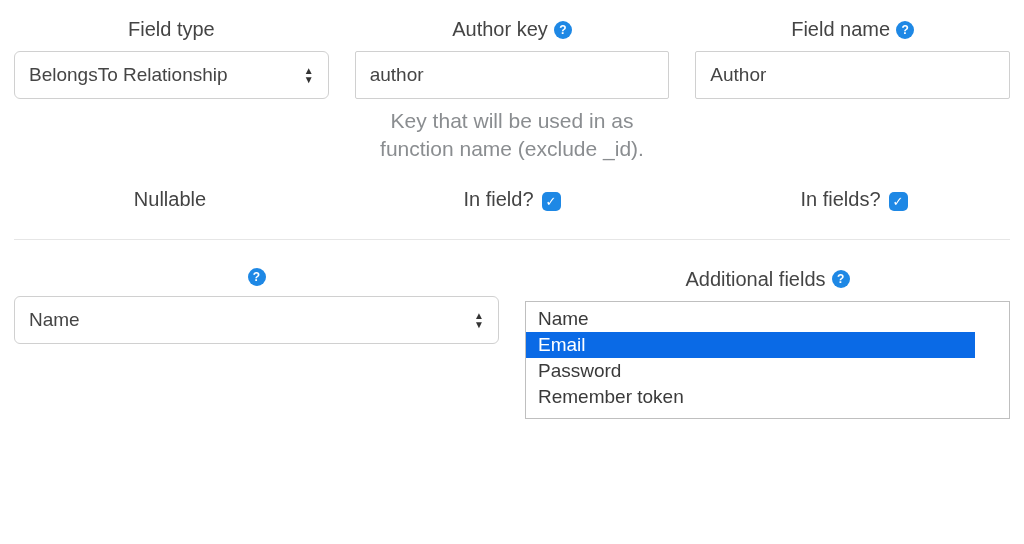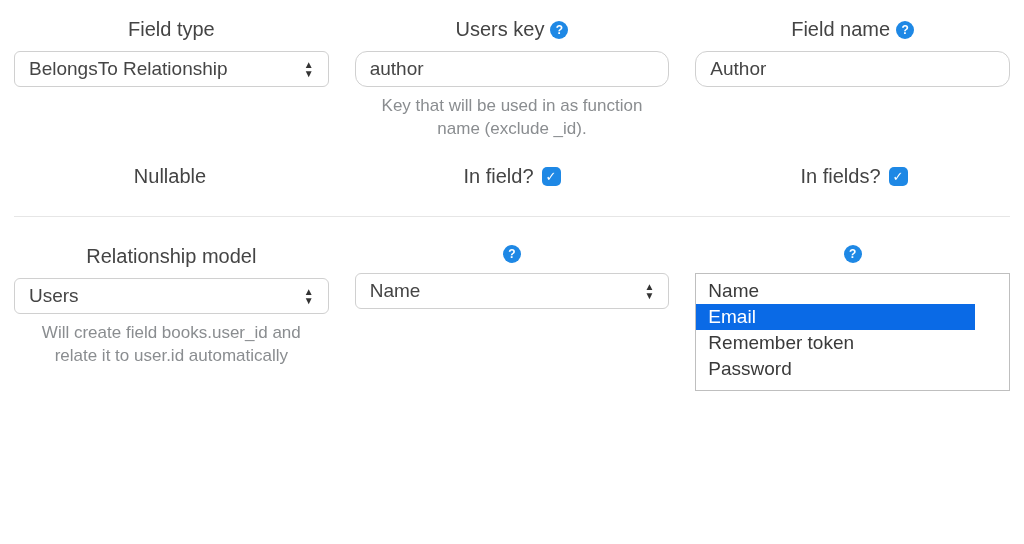--- a/index.html
+++ b/index.html
@@ -42,65 +42,65 @@
       display: inline-flex;
       align-items: center;
       justify-content: center;
       cursor: pointer;
       line-height: 1;
     }
     .select-wrap, .text-input {
       width: 100%;
       border: 1px solid #d0d0d0;
       background: #fff;
-      height: 36px;
+      height: 48px;
       display: flex;
       align-items: center;
       padding: 0 14px;
       font-size: 19px;
       color: #454545;
       position: relative;
     }
     .select-wrap {
       border-radius: 6px;
       justify-content: space-between;
       cursor: pointer;
     }
     .text-input {
-      border-radius: 12px;
+      border-radius: 2px;
     }
     .arrows {
       display: flex;
       flex-direction: column;
       gap: 2px;
       font-size: 10px;
       line-height: 7px;
       color: #333;
     }
     .arrows::before { content: "▲"; }
     .arrows::after  { content: "▼"; }
     .helper-text {
       margin-top: 8px;
       color: #8a8d90;
-      font-size: 17px;
+      font-size: 21px;
       text-align: center;
       line-height: 1.35;
       max-width: 300px;
     }
     .checkbox-row {
       display: flex;
       gap: 30px;
       margin-top: 24px;
       margin-bottom: 28px;
     }
     .checkbox-col {
       flex: 1;
       display: flex;
       justify-content: center;
-      align-items: center;
+      align-items: flex-end;
       gap: 8px;
       color: #444;
       font-size: 20px;
     }
     .cbx {
       width: 19px;
       height: 19px;
       border-radius: 5px;
       background: #1E88E5;
       display: inline-flex;
@@ -142,21 +142,21 @@
       <span>Field type</span>
     </div>
     <div class="select-wrap">
       <span>BelongsTo Relationship</span>
       <span class="arrows"></span>
     </div>
   </div>
 
   <div class="col">
     <div class="col-label">
-      <span>Users key</span>
+      <span>Author key</span>
       <span class="help-icon">?</span>
     </div>
     <div class="text-input">
       <span>author</span>
     </div>
     <div class="helper-text">Key that will be used in as function name (exclude _id).</div>
   </div>
 
   <div class="col">
     <div class="col-label">
@@ -179,45 +179,36 @@
   </div>
   <div class="checkbox-col">
     <span>In fields?</span>
     <span class="cbx">✓</span>
   </div>
 </div>
 
 <hr class="divider">
 
 <div class="row">
-  <div class="col">
-    <div class="col-label">
-      <span>Relationship model</span>
-    </div>
-    <div class="select-wrap">
-      <span>Users</span>
-      <span class="arrows"></span>
-    </div>
-    <div class="helper-text">Will create field books.user_id and relate it to user.id automatically</div>
-  </div>
 
   <div class="col">
     <div class="col-label">
       <span class="help-icon">?</span>
     </div>
     <div class="select-wrap">
       <span>Name</span>
       <span class="arrows"></span>
     </div>
   </div>
 
   <div class="col">
     <div class="col-label">
+      <span>Additional fields</span>
       <span class="help-icon">?</span>
     </div>
     <div class="listbox" id="additional-fields-listbox">
         <div class="list-item">Name</div>
         <div class="list-item selected">Email</div>
+        <div class="list-item">Password</div>
         <div class="list-item">Remember token</div>
-        <div class="list-item">Password</div>
       </div>
   </div>
 </div>
 
 </body></html>

